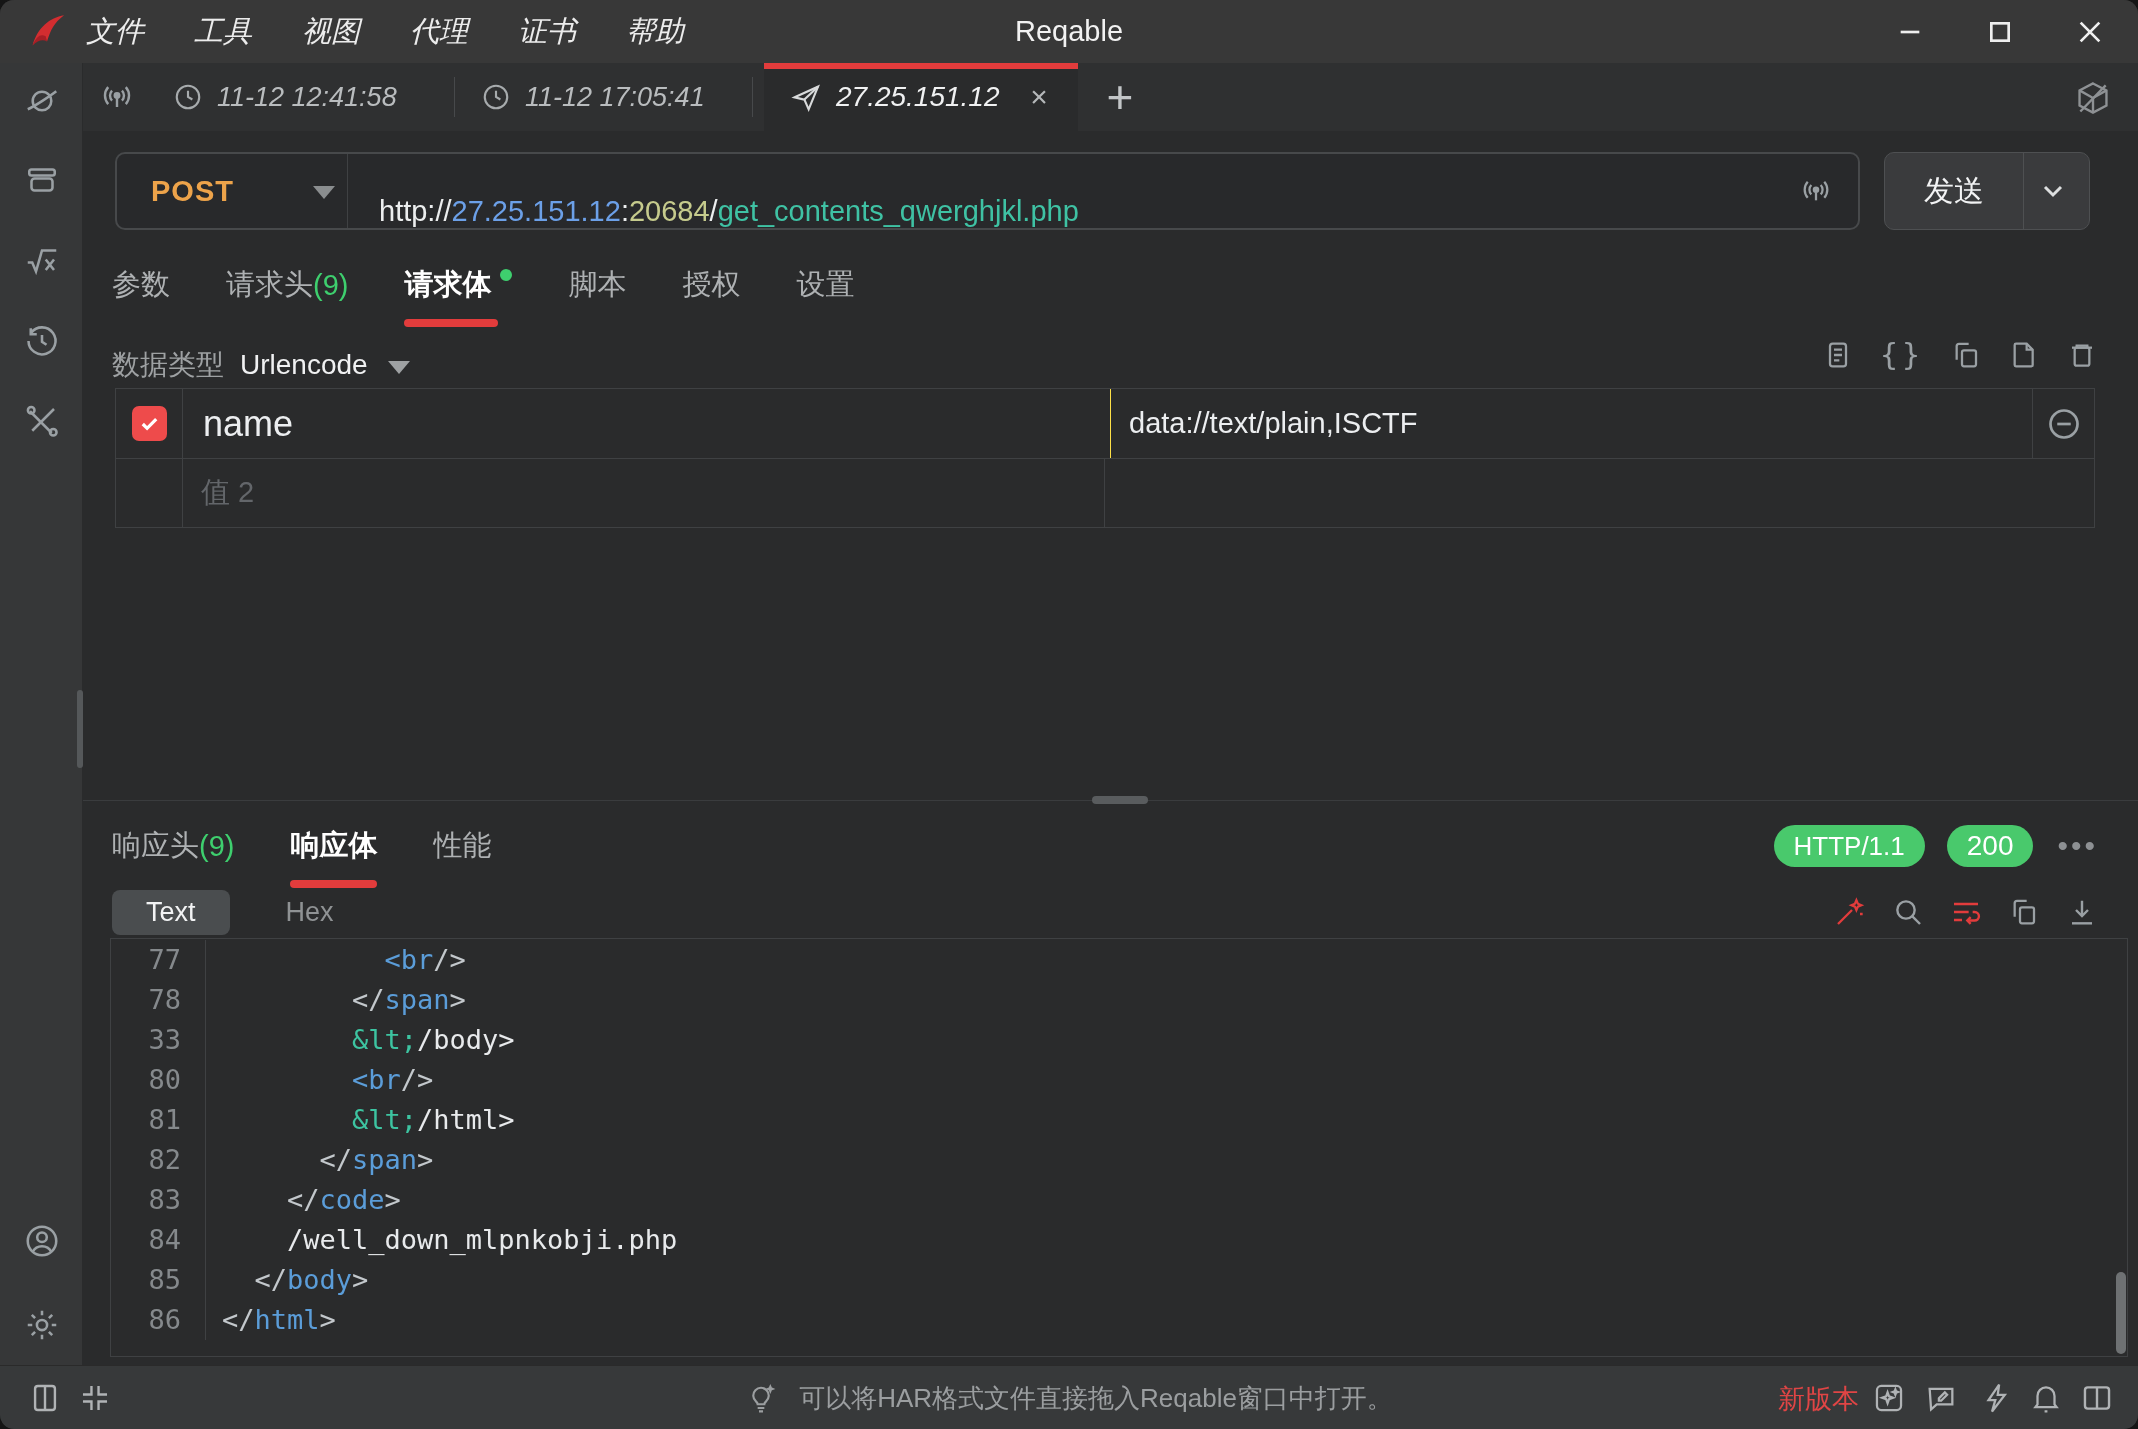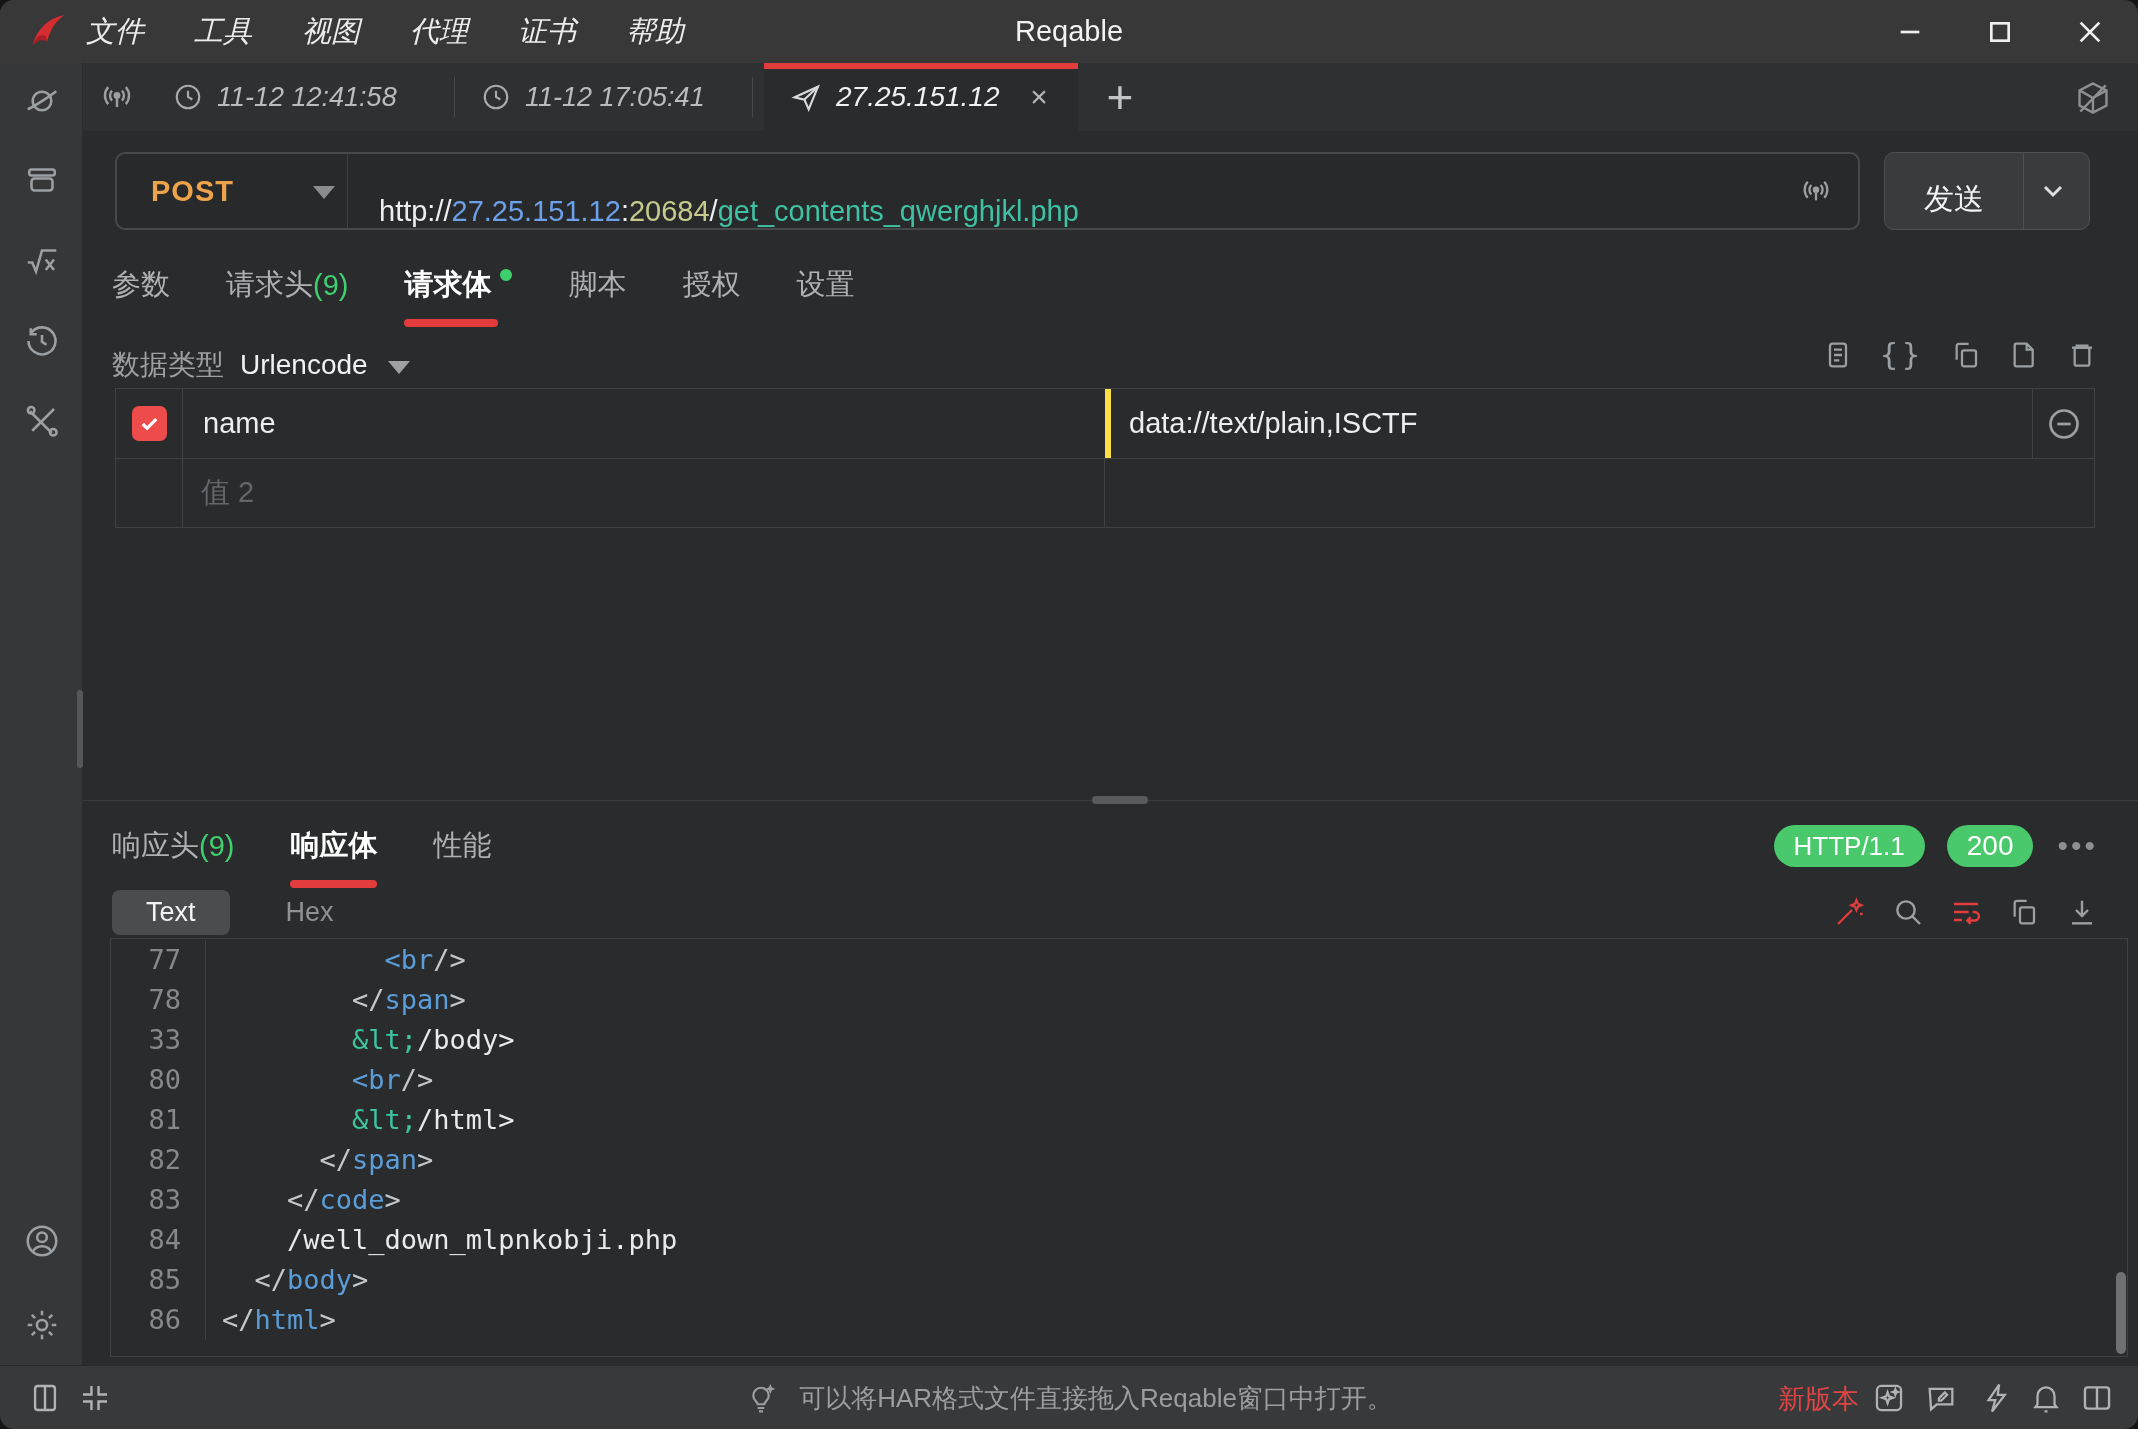--- a/index.html
+++ b/index.html
@@ -51,21 +51,21 @@
             font-size:29px; font-weight:700; letter-spacing:1px; color:var(--method-orange,#eda34a); }
   .method-caret { position:absolute; left:196px; top:32px; width:0; height:0; border-left:11px solid transparent;
                   border-right:11px solid transparent; border-top:13px solid #8a8d8f; }
   .url-vdiv { position:absolute; left:230px; top:0; width:1px; height:74px; background:#3f4143; }
   .url-text { position:absolute; left:262px; top:0; height:74px; display:flex; align-items:flex-end; font-size:29px; white-space:pre; }
   .u-plain { color:#eceeef; } .u-host { color:var(--url-host,#6ca0e8); }
   .u-port { color:var(--url-port,#c6cb8d); } .u-path { color:var(--url-path,#3fc2a4); }
   .url-broadcast { position:absolute; right:26px; top:21px; width:32px; height:32px; color:#9aa0a4; }
   .send-btn { position:absolute; left:1801px; top:21px; width:206px; height:78px; background:#3a3b3d;
               border:1px solid #4e5052; border-radius:10px; }
-  .send-label { position:absolute; left:0; top:8px; width:138px; height:76px; display:flex; align-items:center;
+  .send-label { position:absolute; left:0; top:0; width:138px; height:76px; display:flex; align-items:center;
                 justify-content:center; font-size:30px; color:#f2f3f4; }
   .send-div { position:absolute; left:138px; top:0; width:1px; height:76px; background:#4e5052; }
   .send-chevron { position:absolute; left:152px; top:22px; width:32px; height:32px; color:#dddfe0; }
 
   .req-tabs { position:absolute; left:29px; top:127px; height:76px; display:flex; gap:56px; }
   .rtab { position:relative; display:flex; align-items:center; height:54px; font-size:29px; color:#aeb1b3; }
   .rtab .cnt { color:var(--green,#3ecf6e); }
   .rtab .dot { width:12px; height:12px; border-radius:50%; background:var(--green,#3ecf6e); margin-left:9px; transform:translateY(-10px); }
   .rtab.active { color:#ffffff; font-weight:700; }
   .rtab.active::after { content:""; position:absolute; left:0px; right:14px; bottom:-15px; height:8px; border-radius:5px;
@@ -79,21 +79,21 @@
               border-top:13px solid #9ea1a3; margin-left:4px; margin-top:4px; }
   .dt-icons { position:absolute; top:208px; right:40px; display:flex; gap:26px; }
   .dt-icons .ic { width:32px; height:32px; color:#9aa0a4; }
   .brace-ic { font-family:"DejaVu Sans Mono",monospace; font-size:30px; color:#9aa0a4; letter-spacing:4px; line-height:32px; }
 
   .param-table { position:absolute; left:32px; top:257px; width:1980px; border:1px solid #3f4143; }
   .p-row { display:flex; height:69px; }
   .p-row + .p-row { border-top:1px solid #3f4143; }
   .cell { display:flex; align-items:center; }
   .c-check { width:67px; justify-content:center; border-right:1px solid #3f4143; }
-  .c-name { width:928px; padding-left:20px; border-right:6px solid #fde047; font-size:29px; color:#eceef0; }
+  .c-name { width:928px; padding-left:20px; border-right:1px solid #fde047; font-size:36px; color:#eceef0; }
   .c-value { width:922px; padding-left:18px; border-right:1px solid #3f4143; font-size:29px; color:#eceef0; }
   .c-action { flex:1; justify-content:center; }
   .placeholder { color:#63666a !important; }
   .checkbox { width:35px; height:35px; border-radius:7px; background:var(--checkbox-red,#ee4b4b); display:flex;
               align-items:center; justify-content:center; }
   .checkbox svg { width:23px; height:23px; color:#fff; }
   .minus-btn { width:36px; height:36px; color:#9aa0a4; }
 
   .splitter { position:absolute; left:0; top:669px; width:2055px; height:1px; background:#3a3c3e; }
   .split-handle { position:absolute; left:1009px; top:665px; width:56px; height:8px; border-radius:4px; background:#595c5e; }

